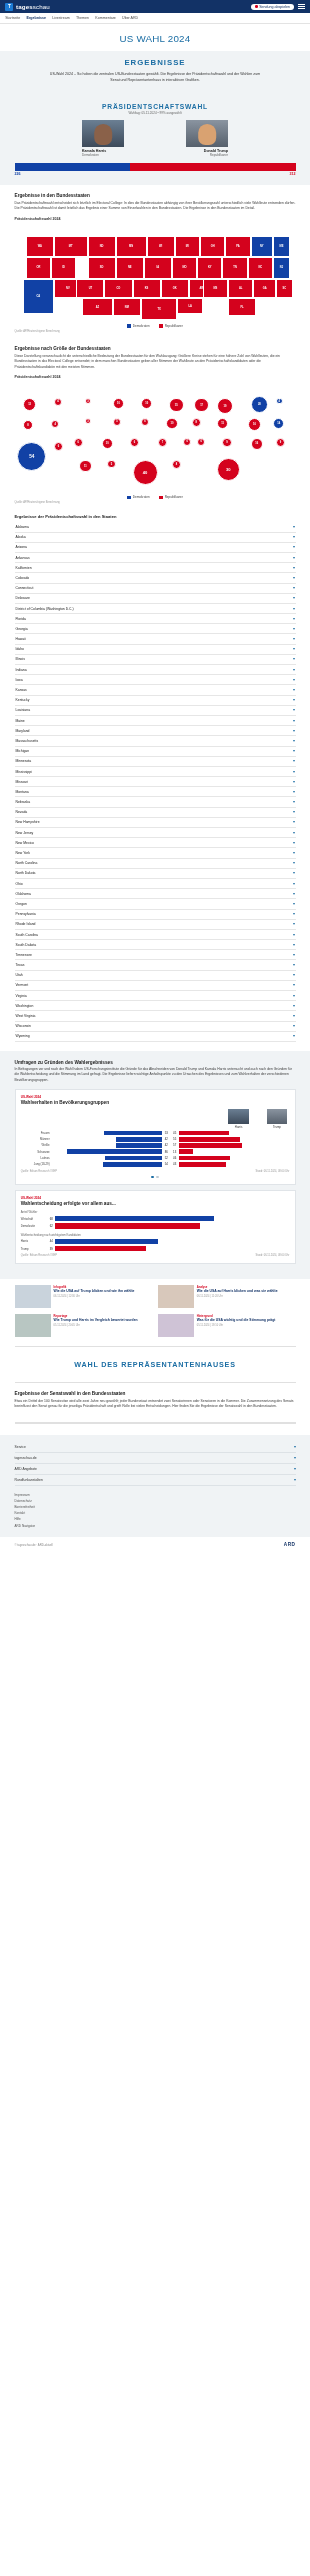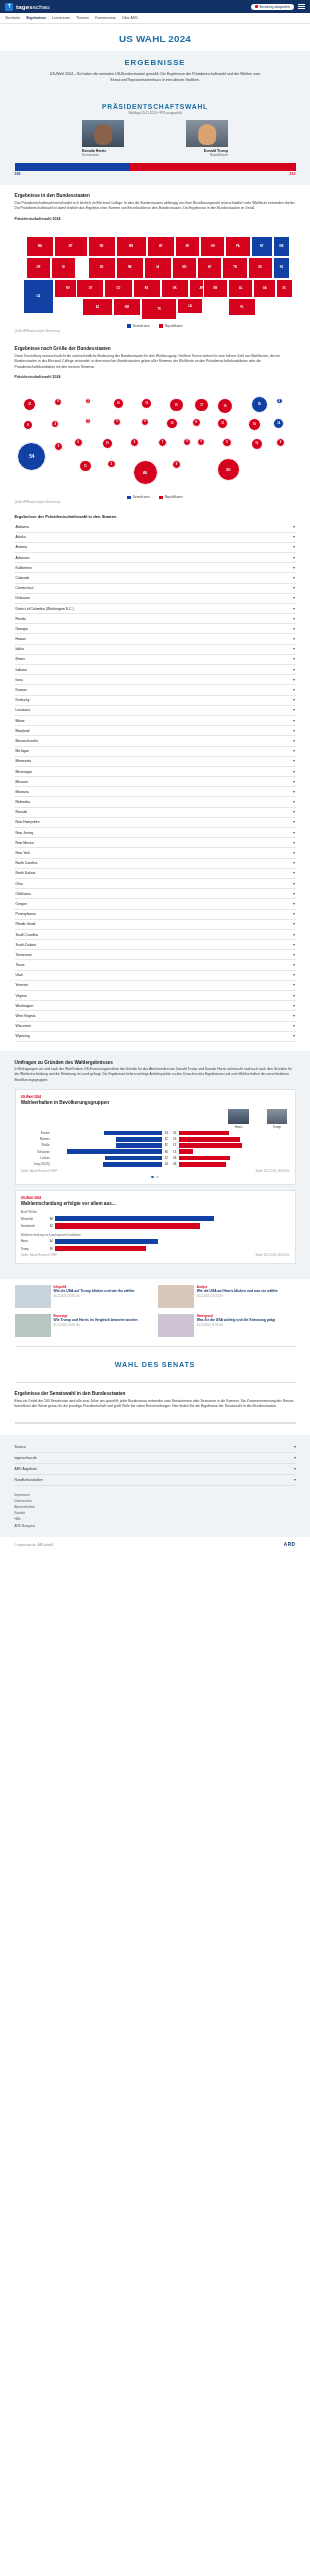--- a/index.html
+++ b/index.html
@@ -52,21 +52,21 @@
     color: #4a4a4a;
   }
   .navbar span { white-space: nowrap; }
   .navbar .active { color: #123266; font-weight: bold; }
 
   
   .page-title {
     text-align: center;
     color: #1c6ea4;
     font-size: 9.8px;
-    font-weight: bold;
+    font-weight: normal;
     padding: 9.3px 0 7.2px;
     letter-spacing: 0.2px;
   }
   .section-band {
     background: #f0f3f5;
     padding: 7.2px 14.5px 11.4px;
     text-align: center;
   }
   .section-band h2 {
     color: #1c6ea4;
@@ -807,22 +807,22 @@
         <div class="tx">
           <div class="kick">Hintergrund</div>
           <div class="hd">Was für die USA wichtig und die Stimmung prägt</div>
           <div class="meta">05.11.2024 | 18:10 Uhr</div>
         </div>
       </div>
     </div>
   </div>
 
   <div class="divider"></div>
+  <div class="big-title">WAHL DES REPRÄSENTANTENHAUSES</div>
   <div class="divider"></div>
-  <div class="big-title">WAHL DES SENATS</div>
   <div class="divider"></div>
 
   <div class="block">
     <h3>Ergebnisse der Senatswahl in den Bundesstaaten</h3>
     <p>Etwa ein Drittel der 100 Senatssitze wird alle zwei Jahre neu gewählt; jeder Bundesstaat entsendet zwei Senatorinnen oder Senatoren in die Kammer. Die Zusammensetzung des Senats beeinflusst den Senat genau für die jeweiliga Präsidentschaft und greift Rolle bei vielen Entscheidungen. Hier finden Sie die Ergebnisse der Senatswahl in den Bundesstaaten.</p>
   </div>
 
   <div class="divider" style="margin-top:9.3px"></div>
   <div class="divider"></div>
 

